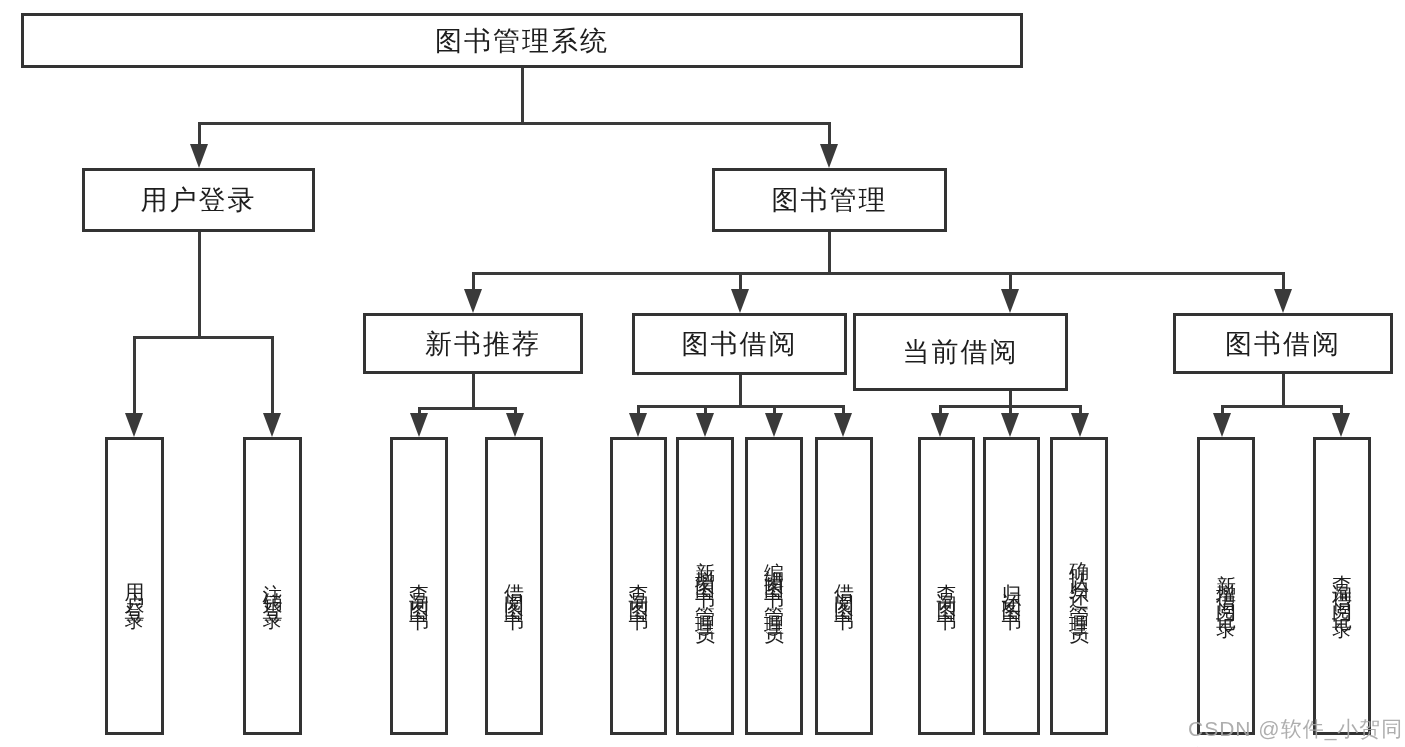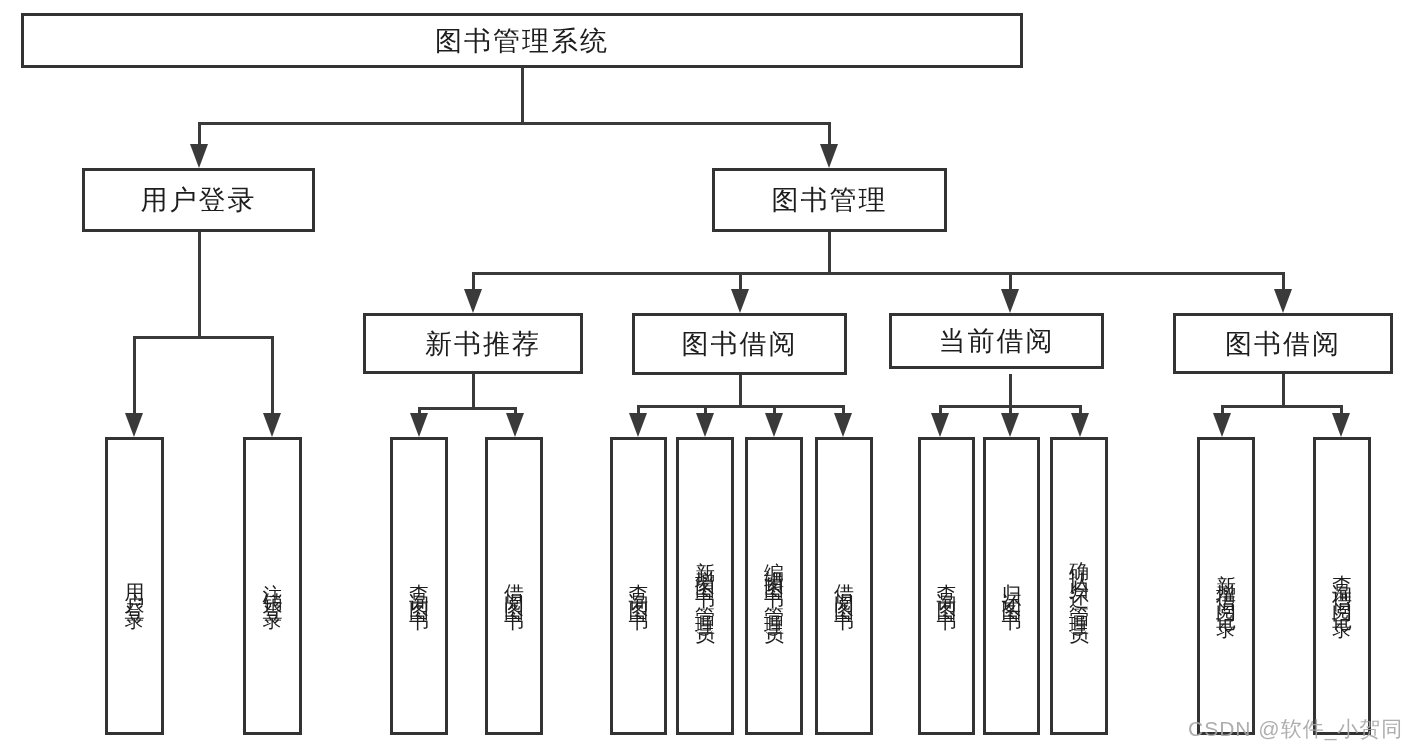--- a/index.html
+++ b/index.html
@@ -76,21 +76,21 @@
   <div class="arrow" style="left:1001px;top:289px;"></div>
   <div class="vline" style="left:1282px;top:272px;height:21px;"></div>
   <div class="arrow" style="left:1274px;top:289px;"></div>
 
   <div class="node" style="left:363px;top:313px;width:220px;height:61px;padding-left:20px;">
     <span>新书推荐</span>
   </div>
   <div class="node" style="left:632px;top:313px;width:215px;height:62px;">
     <span>图书借阅</span>
   </div>
-  <div class="node" style="left:889px;top:313px;width:215px;height:56px;">
+  <div class="node" style="left:853px;top:313px;width:215px;height:78px;">
     <span>当前借阅</span>
   </div>
   <div class="node" style="left:1173px;top:313px;width:220px;height:61px;">
     <span>图书借阅</span>
   </div>
 
   <div class="vline" style="left:472px;top:374px;height:33px;"></div>
   <div class="hline" style="left:418px;top:407px;width:99px;"></div>
   <div class="vline" style="left:418px;top:407px;height:10px;"></div>
   <div class="arrow" style="left:410px;top:413px;"></div>

